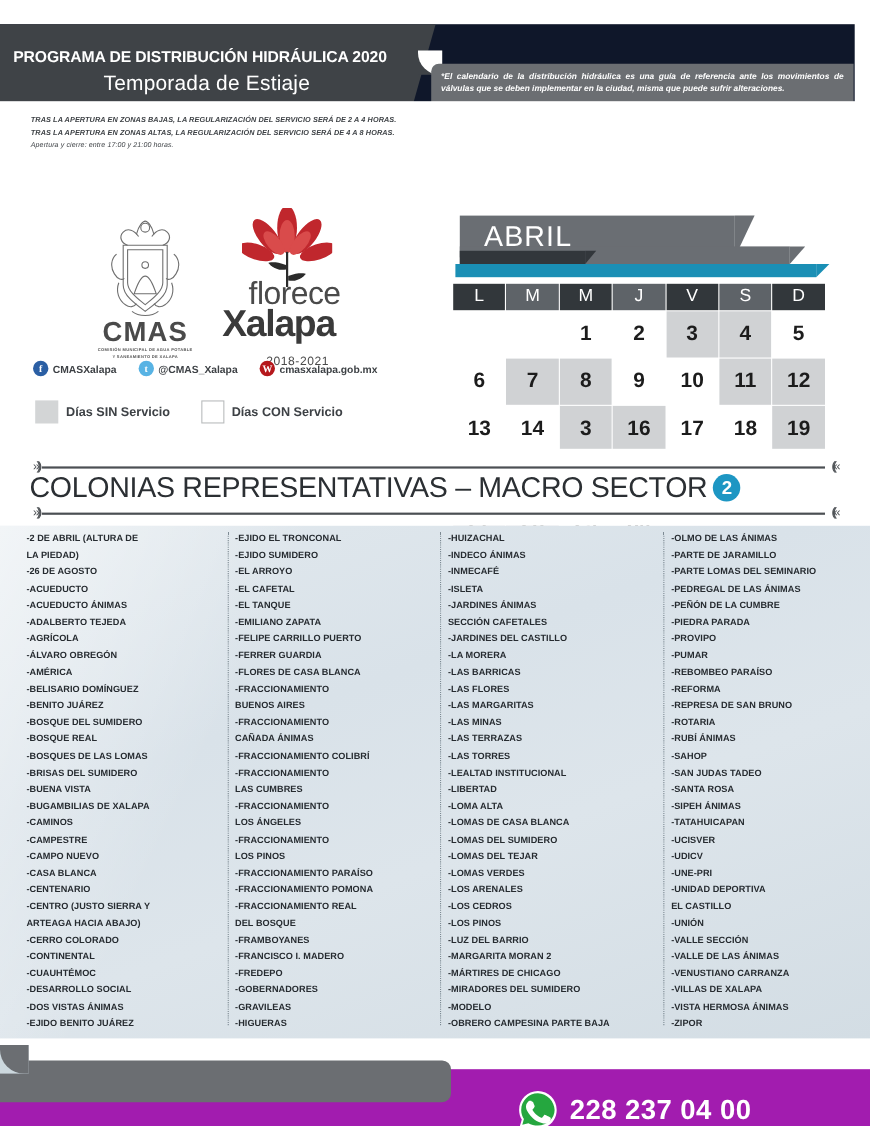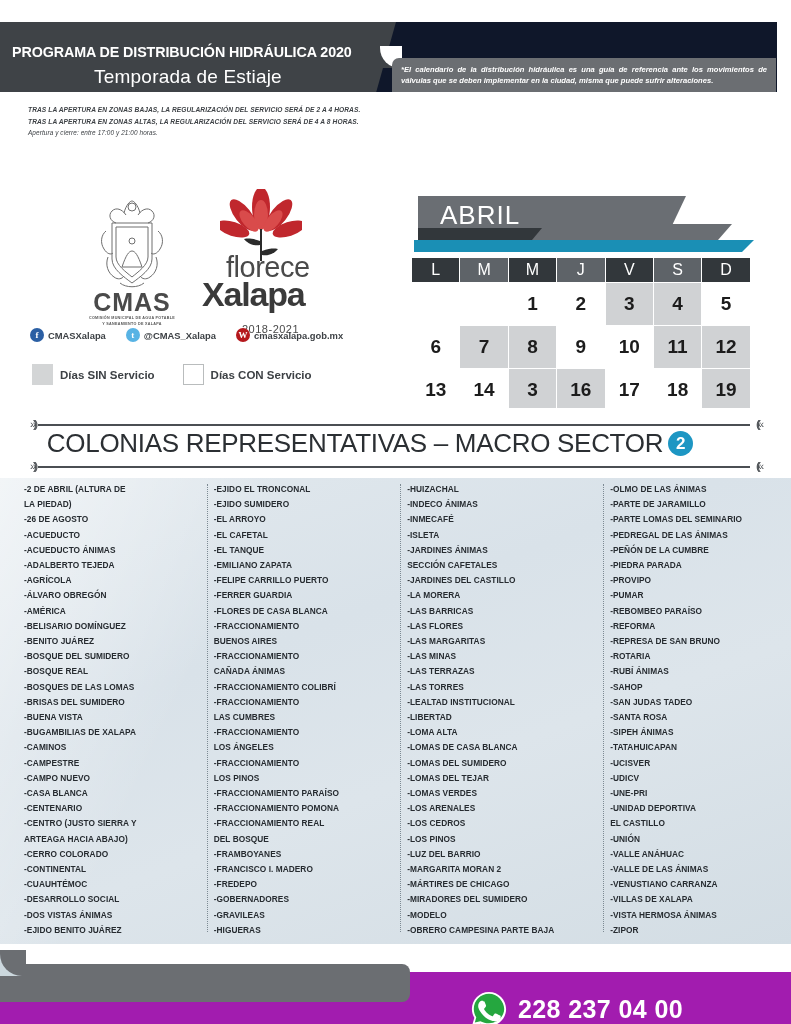--- a/index.html
+++ b/index.html
@@ -111,21 +111,21 @@
           font-size:19px; font-weight:bold; color:#1c1c1c; background:#ffffff; }
   .cell.off { background:#d0d2d4; }
   .cell.empty { background:#ffffff; }
 
   
   .sec { position:absolute; left:0; top:408px; width:791px; height:70px; background:#ffffff; }
   .sec-rule { position:absolute; left:38px; width:712px; height:2px; background:#4b4f53; }
   .sec-rule.top { top:16px; }
   .sec-rule.bot { top:58px; }
   .sec-title { position:absolute; left:0; top:20px; width:700px; text-align:center;
-               font-size:26px; color:#2b2f33; letter-spacing:-0.3px; font-weight:400;padding-left:20px; }
+               font-size:26px; color:#2b2f33; letter-spacing:-0.3px; font-weight:400; }
   .badge { display:inline-block; width:25px; height:25px; border-radius:50%; background:#1d96c3;
            color:#fff; font-size:17px; font-weight:bold; line-height:25px; text-align:center;
            vertical-align:3px; margin-left:5px; }
   .arrows-l { position:absolute; left:30px; font-size:11px; color:#4b4f53; letter-spacing:-3px; }
   .arrows-r { position:absolute; right:30px; font-size:11px; color:#4b4f53; letter-spacing:-3px; }
 
   
   .colonias { position:absolute; left:0; top:478px; width:791px; height:466px;
               background:linear-gradient(160deg,#e2e9ee 0%,#d9e2e9 35%,#dde5eb 60%,#d3dde4 100%); }
   .col-shine{ position:absolute; left:0; top:0; width:300px; height:466px;
@@ -437,21 +437,21 @@
         <div class="item">-SAN JUDAS TADEO</div>
         <div class="item">-SANTA ROSA</div>
         <div class="item">-SIPEH ÁNIMAS</div>
         <div class="item">-TATAHUICAPAN</div>
         <div class="item">-UCISVER</div>
         <div class="item">-UDICV</div>
         <div class="item">-UNE-PRI</div>
         <div class="item">-UNIDAD DEPORTIVA
 EL CASTILLO</div>
         <div class="item">-UNIÓN</div>
-        <div class="item">-VALLE ANÁHUAC</div>
+        <div class="item">-VALLE SECCIÓN</div>
         <div class="item">-VALLE DE LAS ÁNIMAS</div>
         <div class="item">-VENUSTIANO CARRANZA</div>
         <div class="item">-VILLAS DE XALAPA</div>
         <div class="item">-VISTA HERMOSA ÁNIMAS</div>
         <div class="item">-ZIPOR</div>
       </div>
     </div>
   </div>
 
   <div class="footer">

